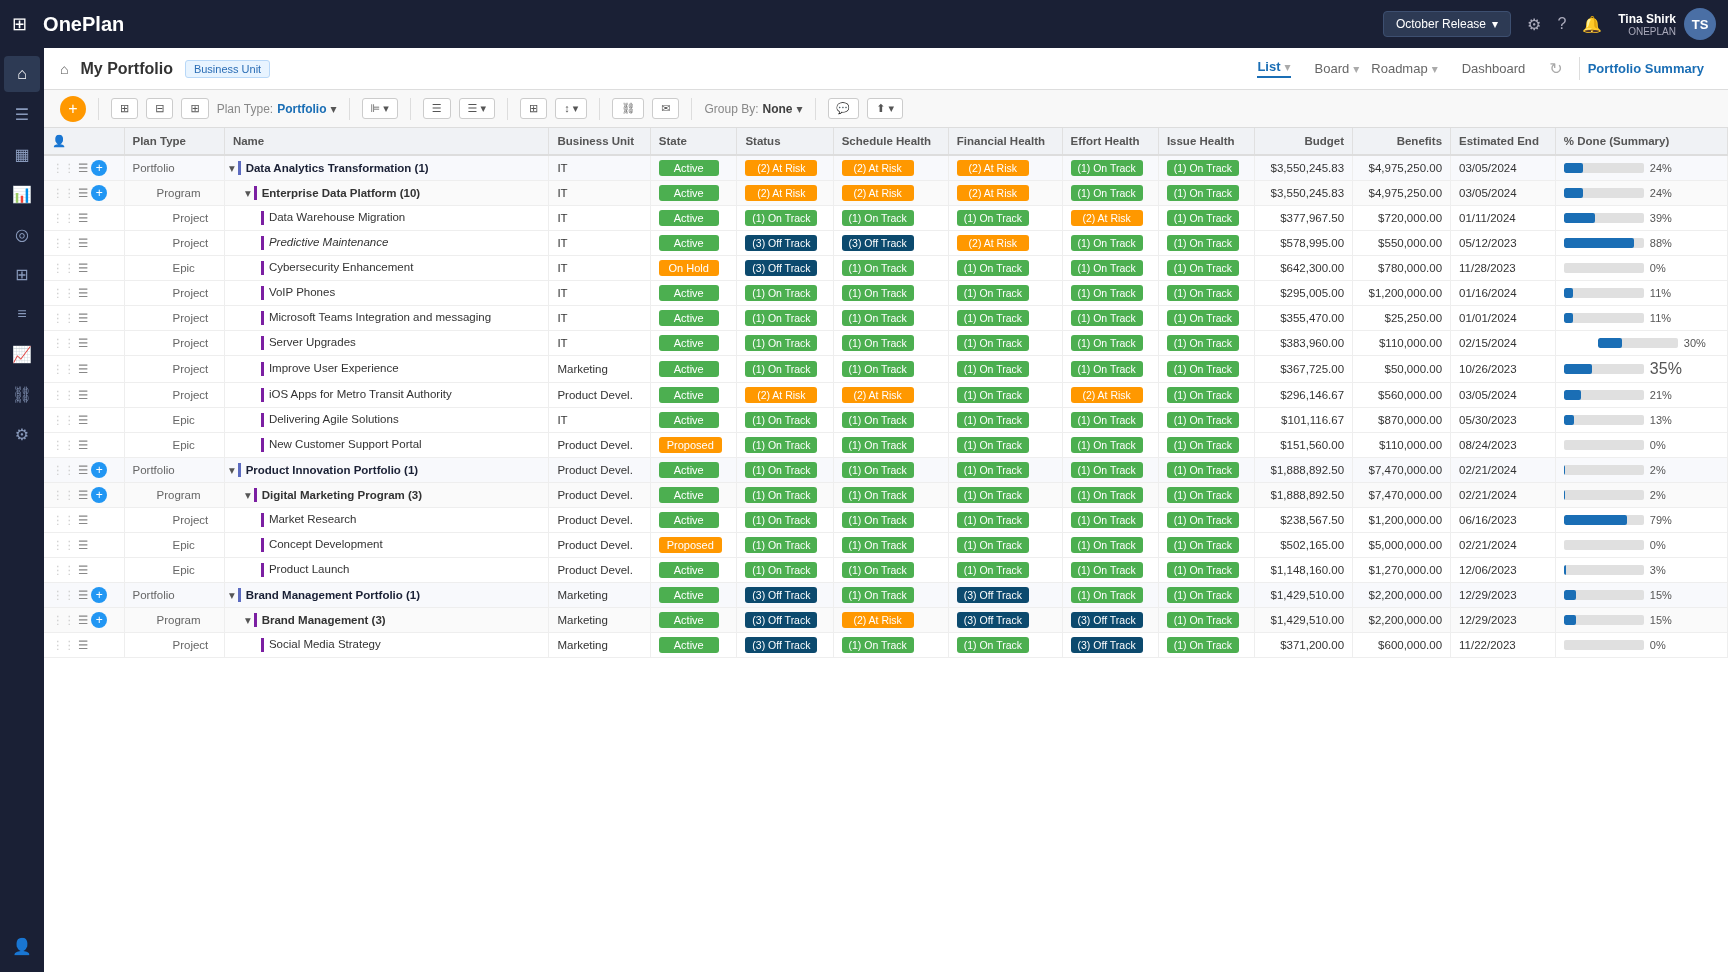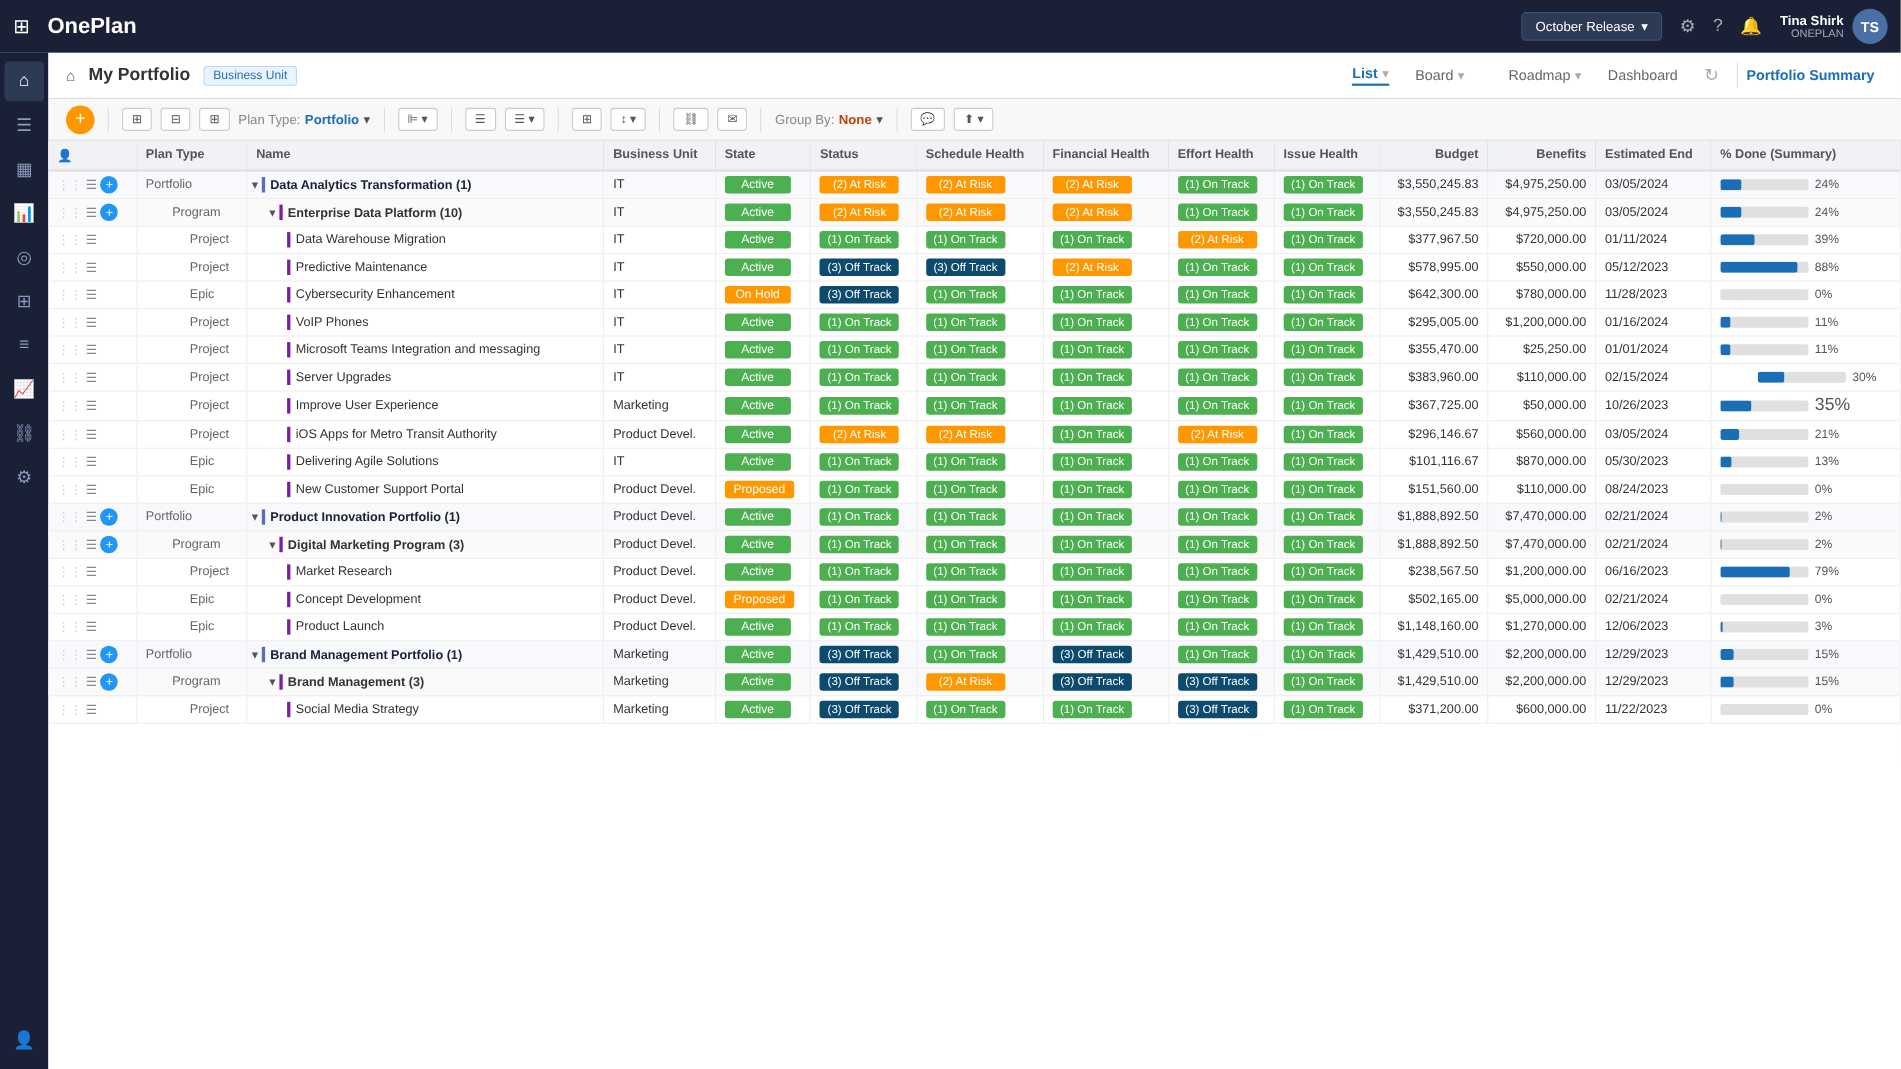--- a/index.html
+++ b/index.html
@@ -73,21 +73,21 @@
     }
     .plan-type-filter {
       display: flex; align-items: center; gap: 4px; font-size: 12px;
     }
     .plan-type-filter span { color: #888; }
     .plan-type-filter strong { color: #1a6eb5; }
     .group-by {
       display: flex; align-items: center; gap: 4px; font-size: 12px;
     }
     .group-by span { color: #888; }
-    .group-by strong { color: #c2410c; }
+    .group-by strong { color: #404040; }
 
     
     .table-container {
       flex: 1; overflow: auto; background: white;
     }
 
     
     table {
       width: 100%; border-collapse: collapse; font-size: 11.5px;
     }
@@ -176,21 +176,21 @@
     <span class="breadcrumb-tag">Business Unit</span>
     <div class="header-right">
       <div style="display:flex;align-items:center;border-bottom:2px solid #1a6eb5;padding-bottom:2px;cursor:pointer">
         <span style="color:#1a6eb5;font-weight:600;font-size:13px;">List</span>
         <span style="color:#aaa;margin-left:4px;">▾</span>
       </div>
       <div style="display:flex;align-items:center;margin-left:16px;cursor:pointer">
         <span style="color:#666;font-size:13px;">Board</span>
         <span style="color:#aaa;margin-left:4px;">▾</span>
       </div>
-      <div style="display:flex;align-items:flex-end;margin-left:32px;cursor:pointer">
+      <div style="display:flex;align-items:flex-end;margin-left:4px;cursor:pointer">
         <span style="color:#666;font-size:13px;">Roadmap</span>
         <span style="color:#aaa;margin-left:4px;">▾</span>
       </div>
       <div style="margin-left:16px;cursor:pointer">
         <span style="color:#666;font-size:13px;">Dashboard</span>
       </div>
       <span class="refresh-icon" style="margin-left:16px;">↻</span>
       <div class="portfolio-summary-btn">Portfolio Summary</div>
     </div>
   </div>
@@ -340,21 +340,21 @@
           </tr>
           <tr>
             <td>
     <div style="display:flex;align-items:center;gap:3px;">
       <span style="color:#ccc;cursor:grab;">⋮⋮</span>
       <span style="color:#888;cursor:pointer;">☰</span>
 
     </div>
             </td>
             <td style="padding-left: 48px;"><span style="color:#666;">Project</span></td>
-            <td style="padding-left: 36px;"><span style="display:inline-block;width:3px;height:14px;background:#7b1fa2;margin-right:5px;vertical-align:middle;"></span><span class="" style="cursor:pointer;">Predictive Maintenance</span></td>
+            <td style="padding-left: 36px; font-style: italic;"><span style="display:inline-block;width:3px;height:14px;background:#7b1fa2;margin-right:5px;vertical-align:middle;"></span><span class="" style="cursor:pointer;">Predictive Maintenance</span></td>
             <td>IT</td>
             <td><span class="badge badge-active">Active</span></td>
             <td><span class="health-badge health-offtrack">(3) Off Track</span></td>
             <td><span class="health-badge health-offtrack">(3) Off Track</span></td>
             <td><span class="health-badge health-atrisk">(2) At Risk</span></td>
             <td><span class="health-badge health-ontrack">(1) On Track</span></td>
             <td><span class="health-badge health-ontrack">(1) On Track</span></td>
             <td style="text-align: right;"><span>$578,995.00</span></td>
             <td style="text-align: right;"><span>$550,000.00</span></td>
             <td><span>05/12/2023</span></td>

